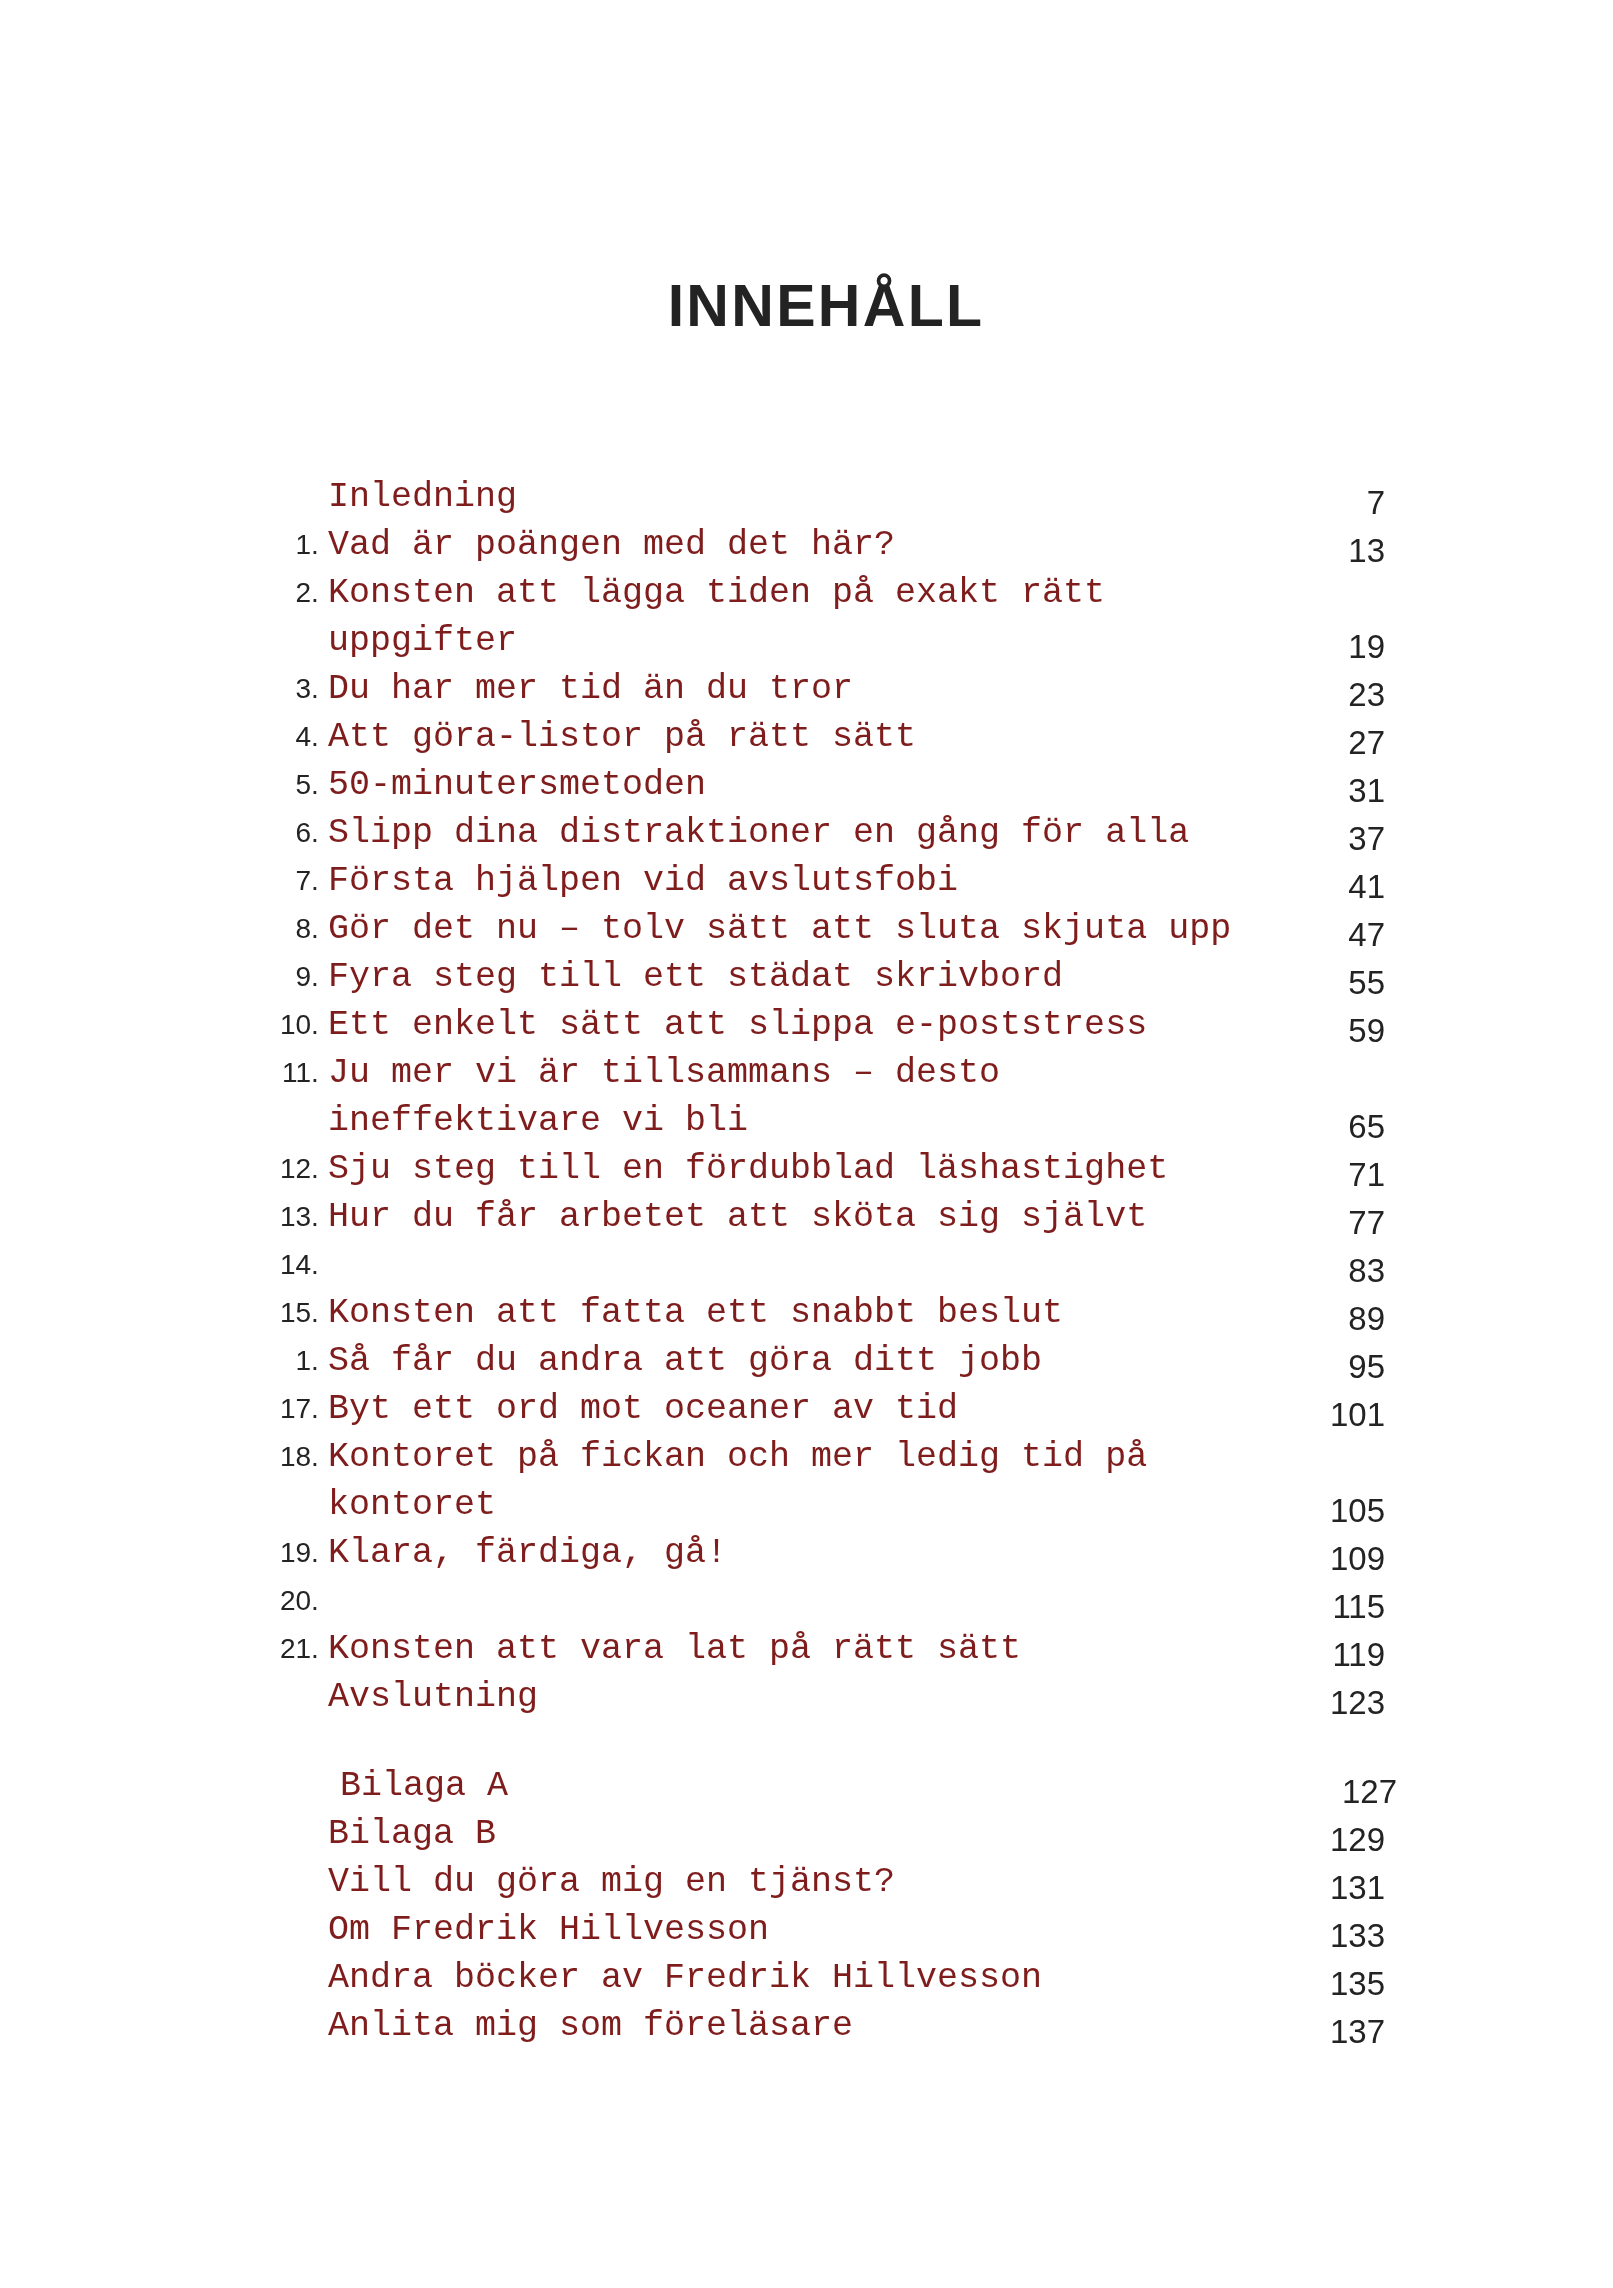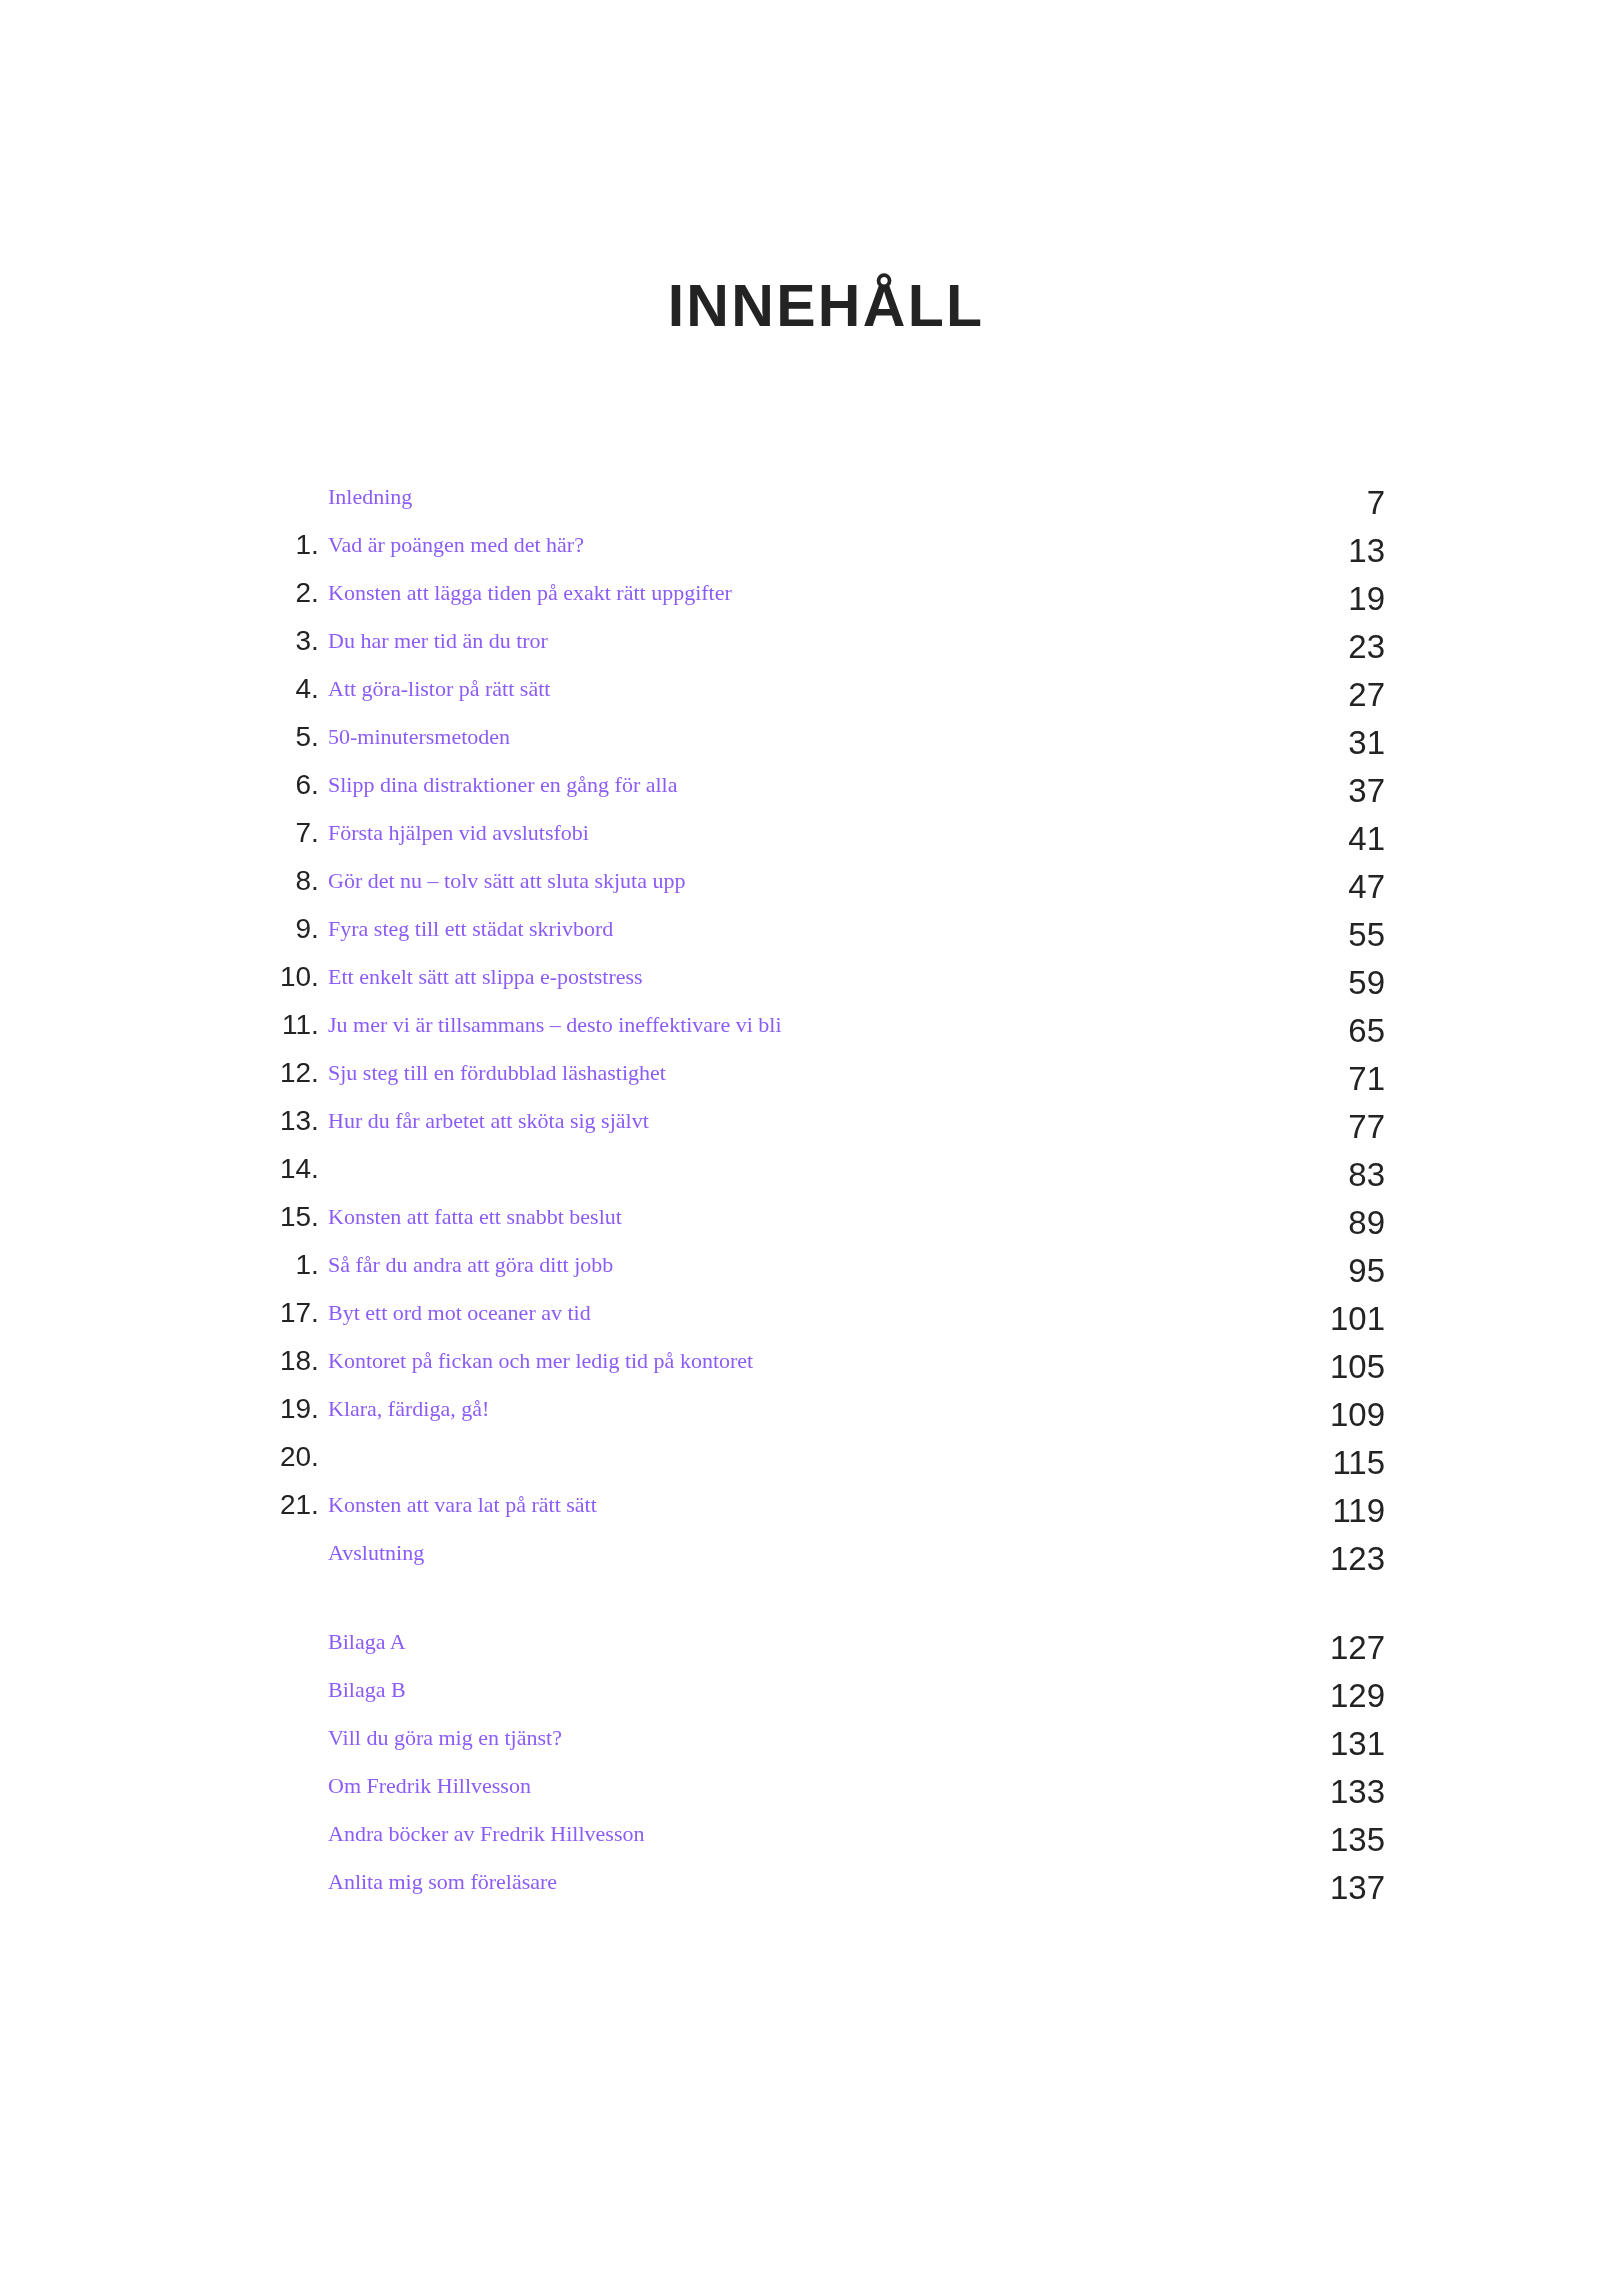--- a/index.html
+++ b/index.html
@@ -61,24 +61,24 @@
     font-family: "Liberation Sans", "DejaVu Sans", sans-serif;
     font-size: 28px;
     line-height: 48px;
     color: #232323;
     padding-right: 9.2px;
     white-space: nowrap;
   }
 
   .entry-title {
     grid-column: 2;
-    font-family: Liberation Serif, serif;
-    font-size: 22px;
+    font-family: Liberation Mono, monospace;
+    font-size: 35px;
     line-height: 48px;
-    color: #8b5cf6;
+    color: #7f1d1d;
     white-space: pre-line;   
   }
 
   .entry-page {
     grid-column: 3;
     justify-self: end;
     align-self: end;         
     font-family: "Liberation Sans", "DejaVu Sans", sans-serif;
     font-size: 33px;
     line-height: 48px;
@@ -91,20 +91,21 @@
   
   .toc-entry .entry-page {
     width: 129px;
     text-align: right;
     margin-right: -83px;
   }
 
   
   .toc-entry.group-gap {
     margin-top: 41px;
+    padding-left: 12px;
   }
 </style>
 </head>
 <body style="background: rgb(255, 255, 255); color: rgb(26, 26, 26);">
 
 <div class="page">
 
   <div class="toc-title">INNEHÅLL</div>
 
   <div class="toc-list">

